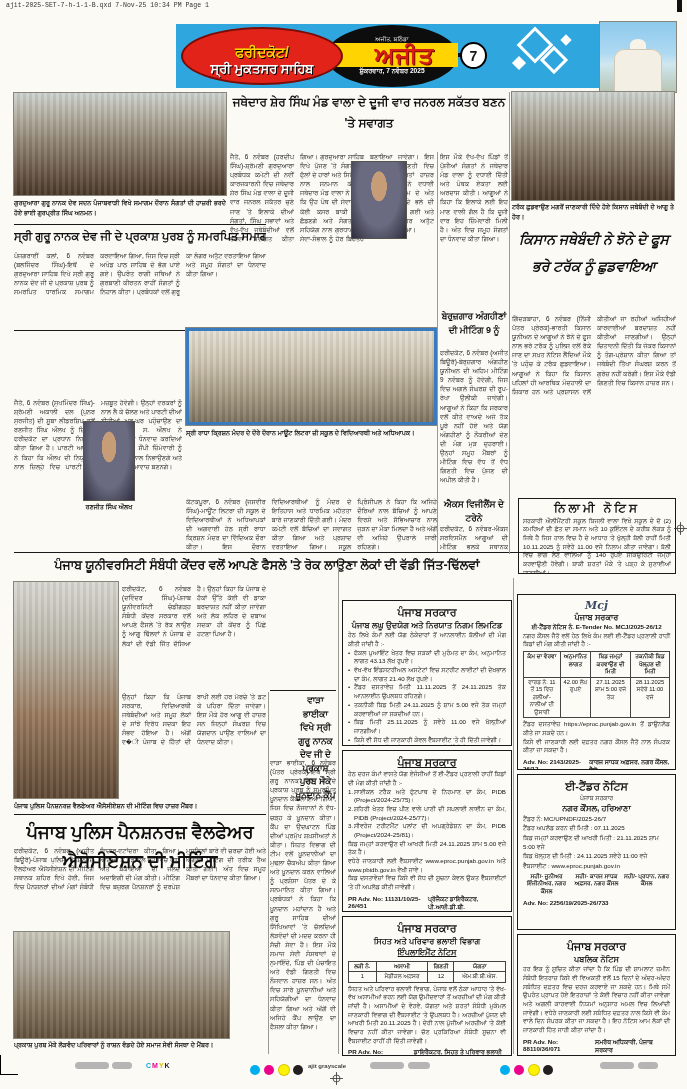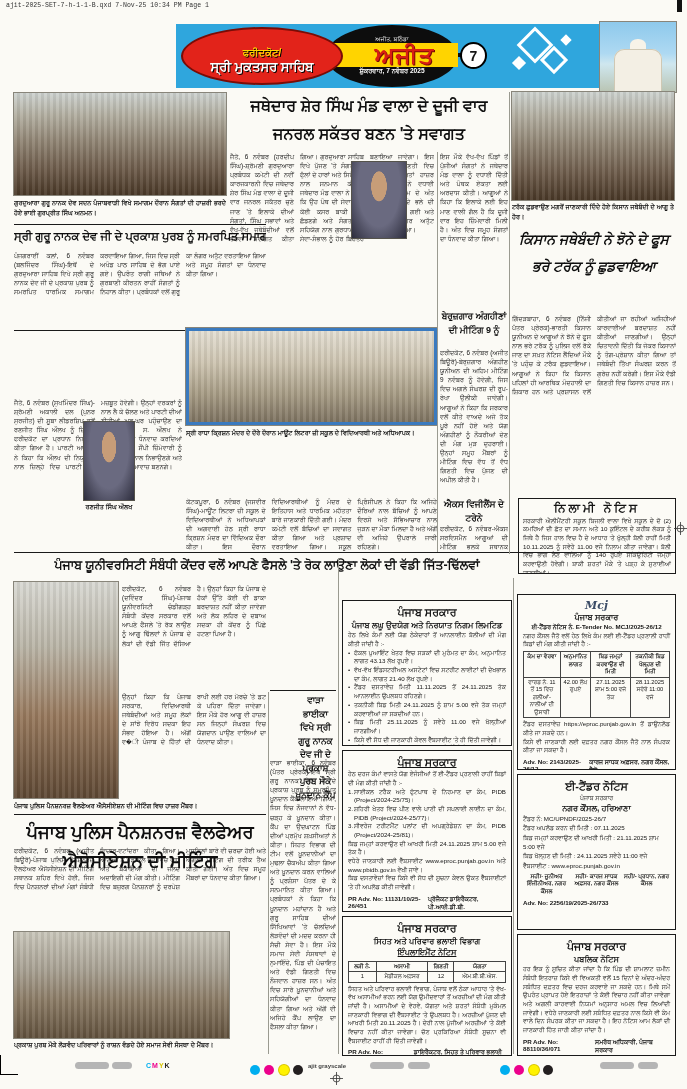--- a/index.html
+++ b/index.html
@@ -7,41 +7,41 @@
   body { font-family:"Liberation Sans", sans-serif; color:#141414; }
   .page { position:relative; width:687px; height:1089px; background:#fbfaf5; overflow:hidden; }
   .abs { position:absolute; }
 
   
   .band { background:#2fa6dd; }
   .diamond { position:absolute; border:3px solid #fff; transform:rotate(45deg); }
   .diamond.solid { background:#fff; border:none; }
   .red-oval { background:#e2231a; border:2px solid #7a0c06; border-radius:50%;
     display:flex; flex-direction:column; align-items:center; justify-content:center; z-index:3; }
-  .red-oval .l1 { color:#ffd400; font-weight:bold; font-size:10px; line-height:1.2; text-shadow:1px 1px 0 #000;margin-top:9px; }
+  .red-oval .l1 { color:#ffd400; font-weight:bold; font-size:14px; line-height:1.2; text-shadow:1px 1px 0 #000;margin-top:9px; }
   .red-oval .l2 { color:#ffffff; font-weight:bold; font-size:13px; line-height:1.2; text-shadow:1px 1px 0 #000; }
   .black-oval { background:#0d0d0d; border-radius:50%; z-index:2;
     display:flex; flex-direction:column; align-items:center; justify-content:center; }
   .black-oval .ed { color:#fff; font-size:6px; line-height:1.1; }
   .yellow-band { background:#ffd400; width:100%; text-align:center; }
   .paper-title { color:#d81e12; font-weight:bold; font-size:23px; line-height:1.05; letter-spacing:1px;
     font-family:"DejaVu Sans", sans-serif; text-shadow:1px 1px 0 #7a0c06;margin-left:25px; }
   .black-oval .dt { color:#fff; font-size:6.6px; font-weight:bold; line-height:1.3; }
   .page-circle { background:#fff; border:2px solid #000; border-radius:50%; z-index:3;
     display:flex; align-items:center; justify-content:center; font-weight:bold; font-size:14px; }
   .connector { background:#0d0d0d; z-index:1; }
   .gurdwara { background:linear-gradient(180deg,#8ec9ec 0%,#aed9f2 45%,#cfe7ef 60%,#b9c4b3 100%); overflow:hidden; }
   .gurdwara .bldg { position:absolute; left:18%; bottom:0; width:64%; height:62%; background:#f3efe4;
     border-radius:10px 10px 0 0; box-shadow:0 0 0 1px #cfc8b4 inset; }
   .gurdwara .dome { position:absolute; left:40%; bottom:58%; width:20%; height:18%; background:#f7f3e8; border-radius:50% 50% 20% 20%; }
 
   
   .print-line { font-family:"Liberation Mono", monospace; font-size:6.5px; color:#333; white-space:nowrap; }
   .hl { font-weight:bold; text-align:center; color:#0e0e0e; }
-  .hl-main { font-size:16px; line-height:1.75; }
+  .hl-main { font-size:12px; line-height:1.75; }
   .hl-lg { font-size:14px; line-height:1.9; }
   .hl-md { font-size:11.5px; line-height:1.55; }
   .hl-one { font-size:12.5px; line-height:1.2; white-space:nowrap; overflow:hidden; }
   .hl-sm { font-size:9px; line-height:1.5; }
   .body-text { font-size:6.4px; line-height:1.42; text-align:justify; overflow:hidden; column-gap:6px; }
   .cols2 { column-count:2; } .cols3 { column-count:3; }
   .caption { font-size:6.4px; font-weight:bold; line-height:1.5; text-align:justify; overflow:hidden; }
   .rule-h { background:#1a1a1a; height:1px; }
   .rule-v { background:#9a9a90; width:1px; }
 

